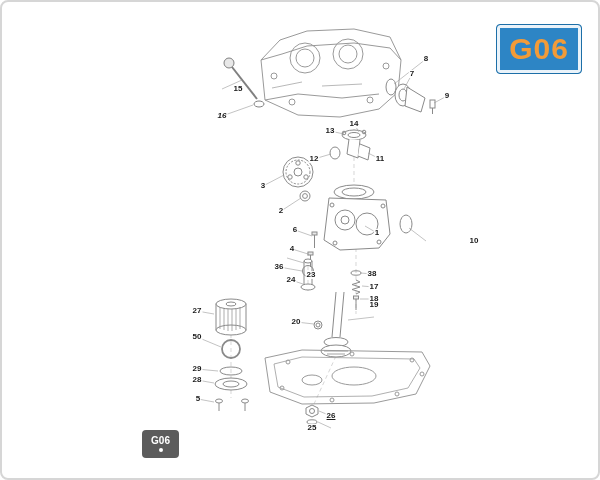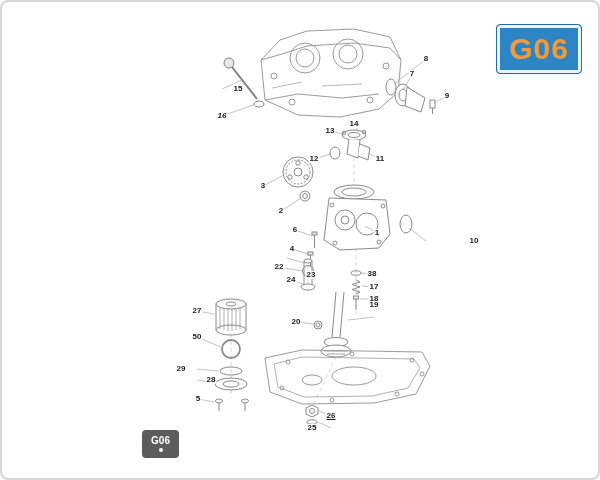--- a/index.html
+++ b/index.html
@@ -208,31 +208,31 @@
       <div class="callout" style="left: 352px; top: 122px;">14</div>
       <div class="callout" style="left: 312px; top: 157px;">12</div>
       <div class="callout" style="left: 378px; top: 157px;">11</div>
       <div class="callout" style="left: 261px; top: 184px;">3</div>
       <div class="callout" style="left: 279px; top: 209px;">2</div>
       <div class="callout" style="left: 375px; top: 231px;">1</div>
       <div class="callout" style="left: 424px; top: 239px; margin-left: 48px;">10</div>
       <div class="callout" style="left: 293px; top: 228px;">6</div>
       <div class="callout" style="left: 290px; top: 247px;">4</div>
       <div class="callout" style="left: 285px; top: 273px; margin-left: 24px;">23</div>
-      <div class="callout" style="left: 277px; top: 265px;">22</div>
+      <div class="callout" style="left: 277px; top: 265px;">36</div>
       <div class="callout" style="left: 289px; top: 278px;">24</div>
       <div class="callout" style="left: 370px; top: 272px;">38</div>
       <div class="callout" style="left: 372px; top: 285px;">17</div>
       <div class="callout" style="left: 372px; top: 297px;">18</div>
       <div class="callout" style="left: 372px; top: 303px;">19</div>
       <div class="callout" style="left: 294px; top: 320px;">20</div>
       <div class="callout" style="left: 195px; top: 309px;">27</div>
       <div class="callout" style="left: 195px; top: 335px;">50</div>
-      <div class="callout" style="left: 179px; top: 367px; text-align: right;">29</div>
-      <div class="callout" style="left: 195px; top: 378px; margin-left: 14px;">28</div>
+      <div class="callout" style="left: 195px; top: 367px; text-align: right;">29</div>
+      <div class="callout" style="left: 195px; top: 378px;">28</div>
       <div class="callout" style="left: 196px; top: 397px;">5</div>
       <div class="callout" style="left: 329px; top: 414px; text-decoration: underline;">26</div>
       <div class="callout" style="left: 310px; top: 426px;">25</div>
     </div>
 
   <div class="code-badge">
     <span>G06</span>
   </div>
 
   <div class="footer-tag">

